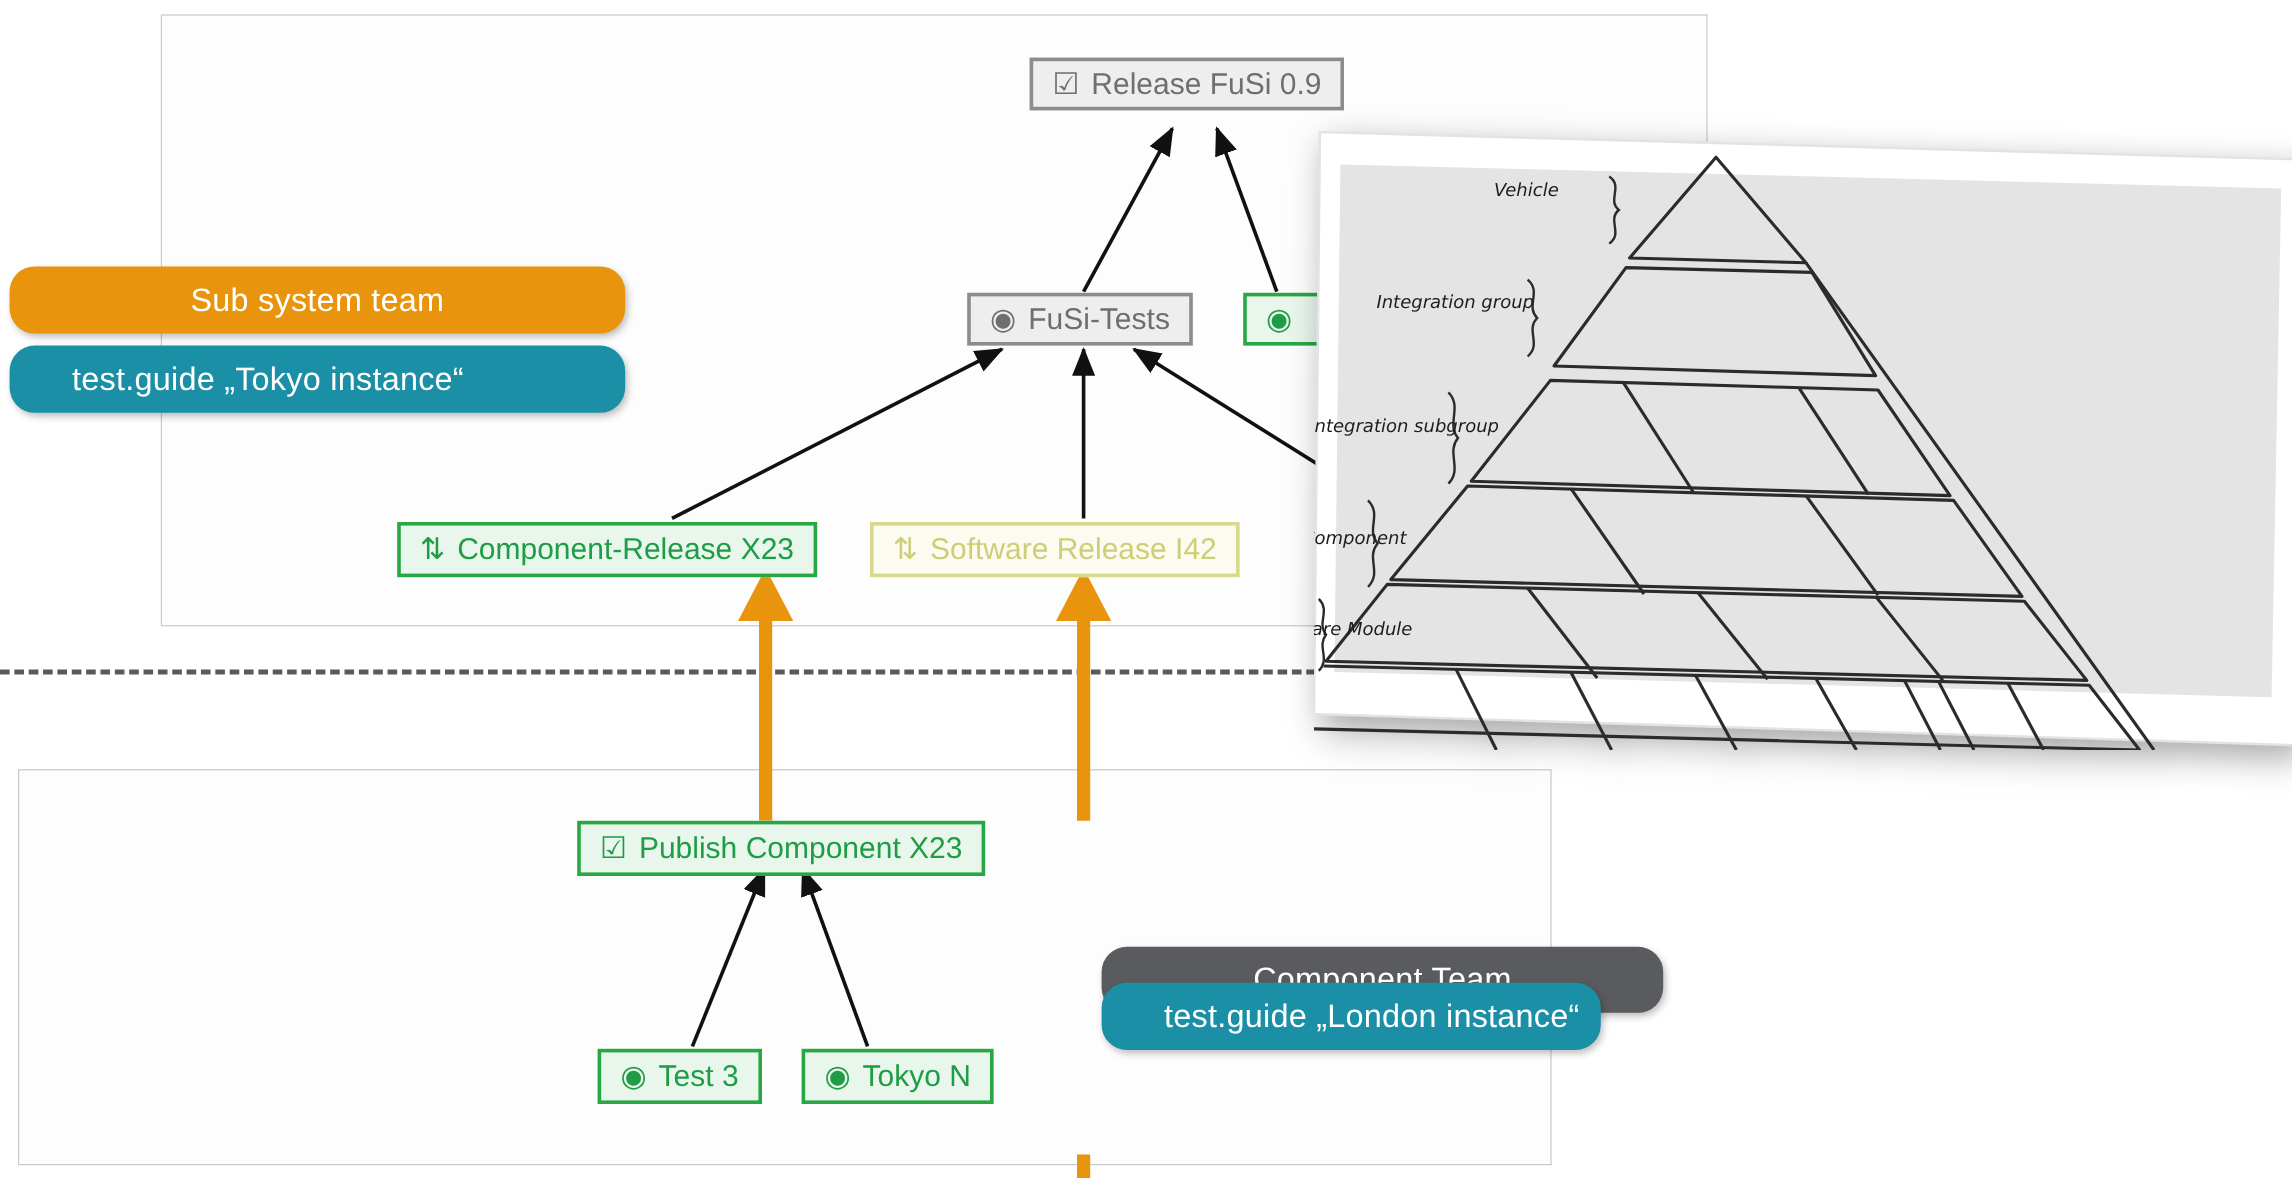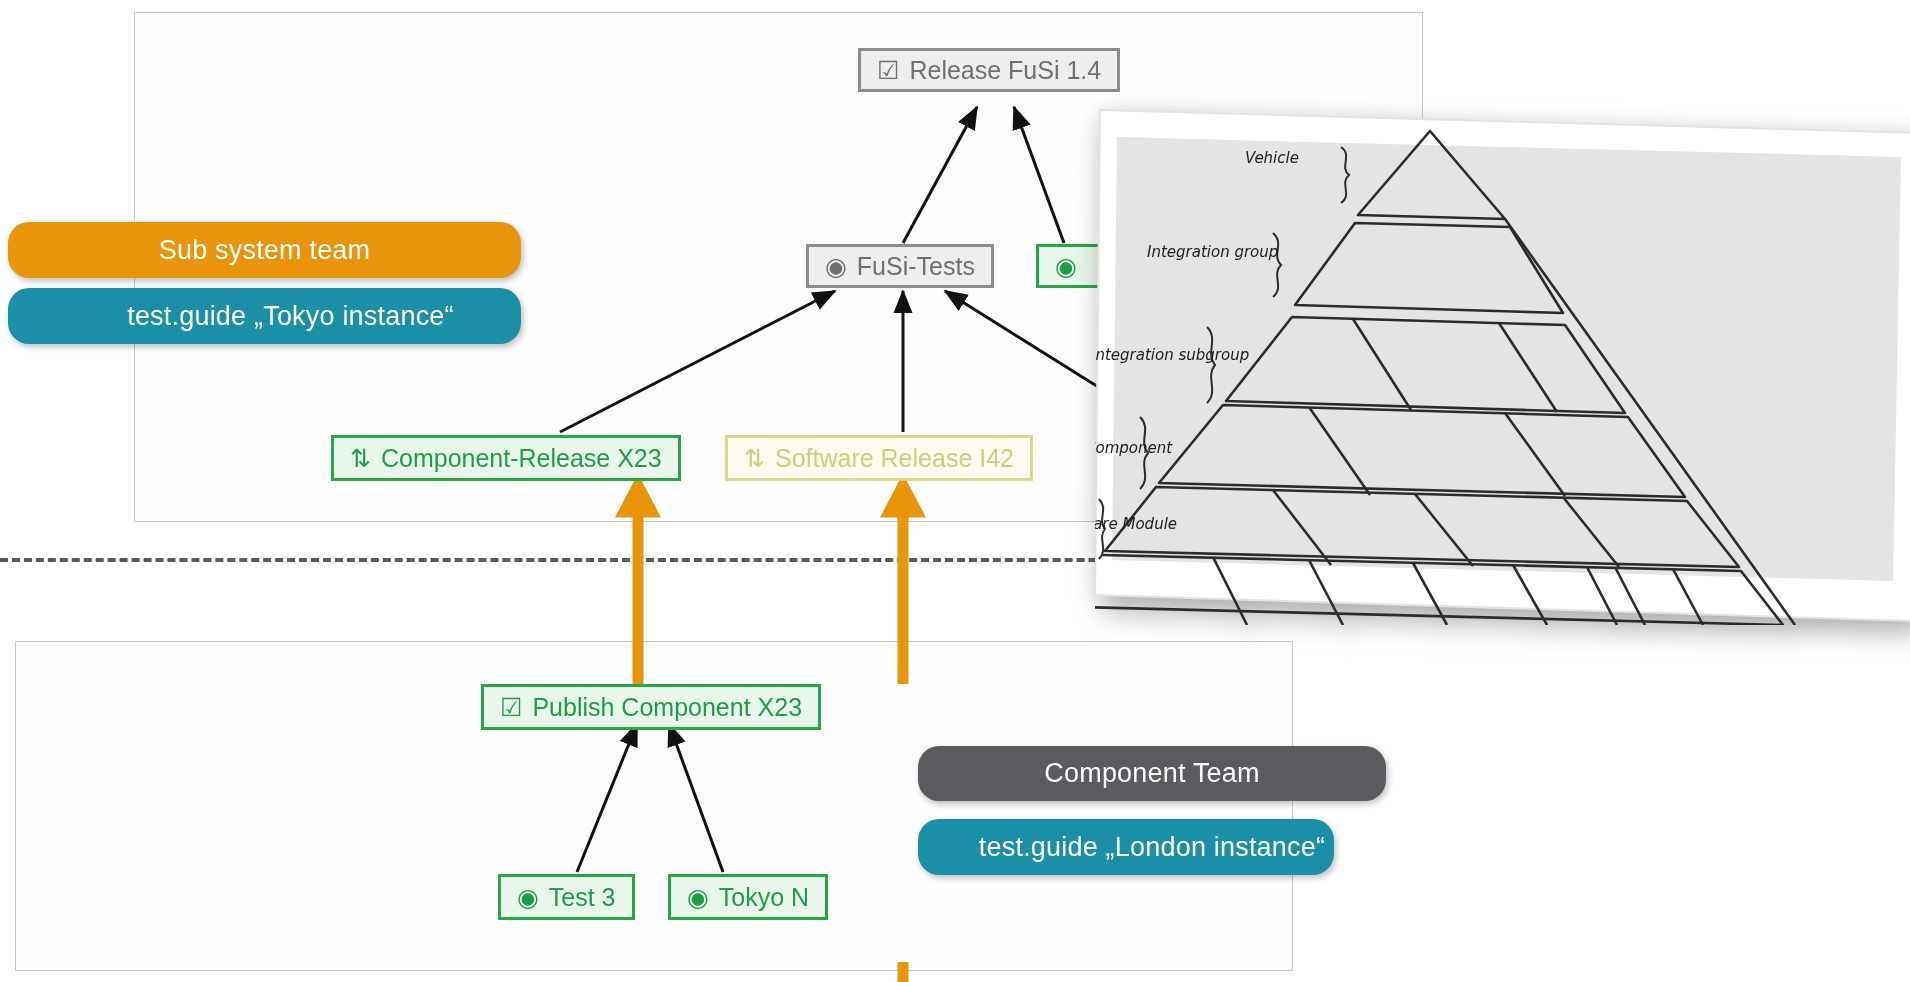--- a/index.html
+++ b/index.html
@@ -59,22 +59,22 @@
     box-sizing:border-box;
     display:flex;align-items:center;justify-content:center;
     color:#ffffff;
     font-size:27px;
     letter-spacing:.2px;
     box-shadow:2px 3px 6px rgba(0,0,0,.25);
     border-radius:21px;
   }
   .banner.orange{background:#e8940c;}
   .banner.teal{background:#1b8fa6;}
-  .banner.grey{background:#595b5e;}
-  .banner.left{justify-content:center;padding-left:52px;}
+  .banner.grey{background:#595b5e;margin-top:43px;}
+  .banner.left{justify-content:flex-start;padding-left:52px;}
 
   #banner-subsystem{left:8px;top:222px;width:513px;height:56px;}
   #banner-tokyo{left:8px;top:288px;width:513px;height:56px;}
   #banner-component-team{left:918px;top:746px;width:468px;height:55px;}
   #banner-london{left:918px;top:819px;width:416px;height:56px;}
 
   
   #pyramid-overlay{
     position:absolute;left:1095px;top:105px;width:830px;height:520px;
     filter:drop-shadow(6px 10px 14px rgba(0,0,0,.35));
@@ -121,21 +121,21 @@
         <path d="M0,0 L4,2.1 L0,4.2 z" fill="#e8940c"></path>
       </marker>
     </defs>
     <line x1="638" y1="684" x2="638" y2="489" stroke="#e8940c" stroke-width="11" marker-end="url(#oah)"></line>
     <line x1="903" y1="684" x2="903" y2="489" stroke="#e8940c" stroke-width="11" marker-end="url(#oah)"></line>
     <line x1="903" y1="982" x2="903" y2="962" stroke="#e8940c" stroke-width="11"></line>
   </svg>
 
   <div class="node grey" style="left:858px;top:48px;height:44px;">
     <span class="glyph">☑</span>
-    <span>Release FuSi 1.4</span>
+    <span>Release FuSi 0.9</span>
   </div>
 
   <div class="node grey" style="left:806px;top:244px;height:44px;">
     <span class="glyph">◉</span>
     <span>FuSi-Tests</span>
   </div>
 
   <div class="node green" style="left:1036px;top:244px;height:44px;width:120px;">
     <span class="glyph">◉</span>
     <span></span>

